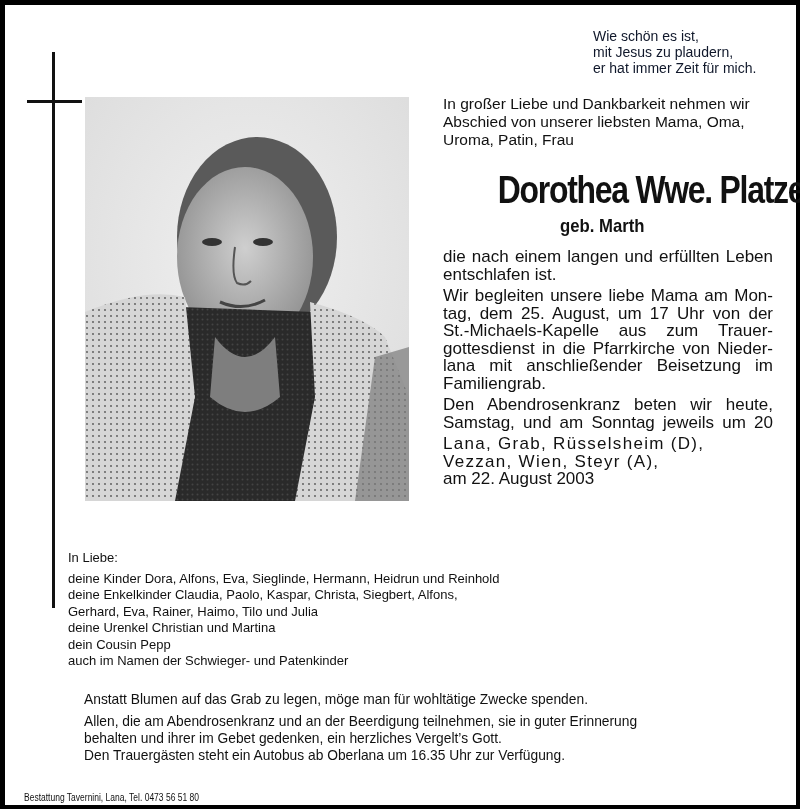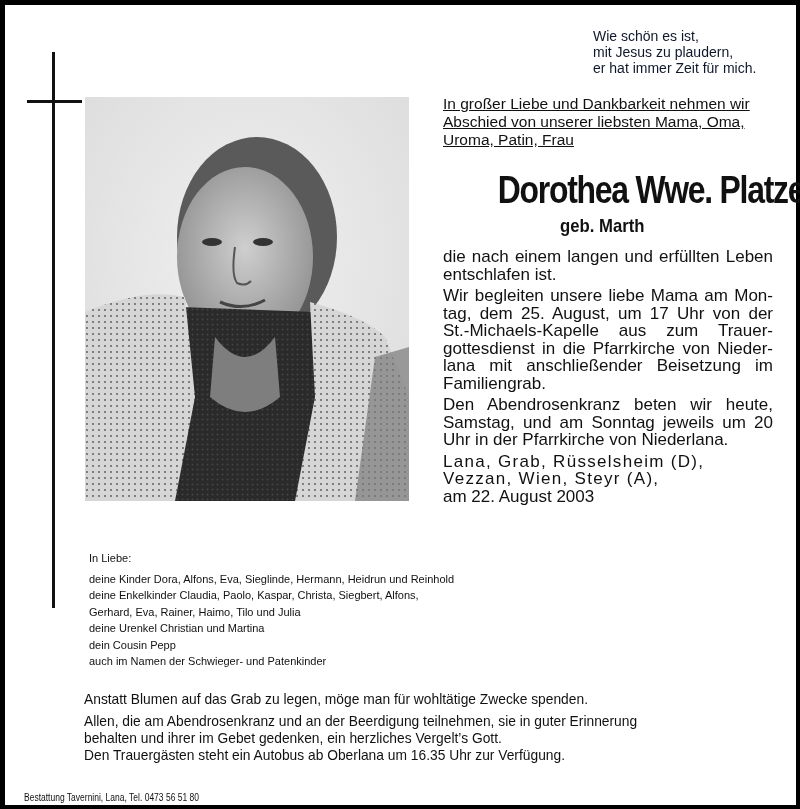--- a/index.html
+++ b/index.html
@@ -4,29 +4,29 @@
 <style>
   html, body { margin: 0; padding: 0; background: #ffffff; }
   body { width: 800px; height: 809px; position: relative; overflow: hidden; font-family: "Liberation Sans", sans-serif; color: #111; }
   .frame { position: absolute; left: 0; top: 0; width: 800px; height: 809px; box-sizing: border-box; border-top: 5px solid #000; border-left: 5px solid #000; border-right: 4px solid #000; border-bottom: 4px solid #000; }
   .cross-v { position: absolute; left: 52px; top: 52px; width: 3px; height: 556px; background: #111; }
   .cross-h { position: absolute; left: 27px; top: 100px; width: 55px; height: 3px; background: #111; }
   .motto { position: absolute; left: 593px; top: 28px; font-size: 14px; line-height: 16px; color: #0f172a; }
   .motto div { white-space: nowrap; }
   .photo { position: absolute; left: 85px; top: 97px; width: 324px; height: 404px; overflow: hidden; background: #e9e9e9; }
   .intro { position: absolute; left: 443px; top: 95px; width: 330px; font-size: 15.5px; line-height: 18px; }
-  .intro div { white-space: nowrap; text-decoration: underline; }
+  .intro div { white-space: nowrap; }
   .name { position: absolute; left: 445px; top: 170px; width: 330px; text-align: right; font-size: 38px; line-height: 40px; font-weight: bold; letter-spacing: -1.5px; transform: scaleX(0.84); transform-origin: right top; white-space: nowrap; font-family: "Liberation Sans", sans-serif; }
   .nee { position: absolute; left: 560px; top: 215px; font-size: 19px; line-height: 22px; font-weight: bold; transform: scaleX(0.88); transform-origin: left top; white-space: nowrap; }
   .body { position: absolute; left: 443px; top: 248px; width: 330px; font-size: 17px; line-height: 17.5px; }
   .body p { margin: 0 0 4px 0; text-align: justify; }
   .body .line { display: block; text-align: justify; text-align-last: justify; white-space: nowrap; }
   .body .line.last { text-align-last: left; }
   .places { letter-spacing: 1.3px; }
-  .signoff { position: absolute; left: 89px; top: 550px; width: 700px; font-size: 11px; line-height: 16.5px; }
+  .signoff { position: absolute; left: 68px; top: 550px; width: 700px; font-size: 13px; line-height: 16.5px; }
   .signoff div { white-space: nowrap; }
   .signoff b { font-weight: normal; }
   .signoff .head { margin-bottom: 4px; }
   .notes { position: absolute; left: 84px; top: 690px; width: 700px; font-size: 15px; line-height: 17px; transform: scaleX(0.92); transform-origin: left top; }
   .notes p { margin: 0 0 5px 0; }
   .notes div { white-space: nowrap; }
   .footer { position: absolute; left: 24px; top: 792px; font-size: 10px; line-height: 12px; transform: scaleX(0.85); transform-origin: left top; white-space: nowrap; }
 </style>
 </head>
 <body>
@@ -107,21 +107,20 @@
     <span class="line">Wir begleiten unsere liebe Mama am Mon-</span>
     <span class="line">tag, dem 25. August, um 17 Uhr von der</span>
     <span class="line">St.-Michaels-Kapelle aus zum Trauer-</span>
     <span class="line">gottesdienst in die Pfarrkirche von Nieder-</span>
     <span class="line">lana mit anschließender Beisetzung im</span>
     <span class="line last">Familiengrab.</span>
   </p>
   <p>
     <span class="line">Den Abendrosenkranz beten wir heute,</span>
     <span class="line">Samstag, und am Sonntag jeweils um 20</span>
-    <span class="line last">Uhr in der Pfarrkirche von Niederlana.</span>
   </p>
   <p style="margin:0;">
     <span class="line last places">Lana, Grab, Rüsselsheim (D),</span>
     <span class="line last places">Vezzan, Wien, Steyr (A),</span>
     <span class="line last">am 22. August 2003</span>
   </p>
 </div>
 
 <div class="signoff">
   <div class="head">In Liebe:</div>

